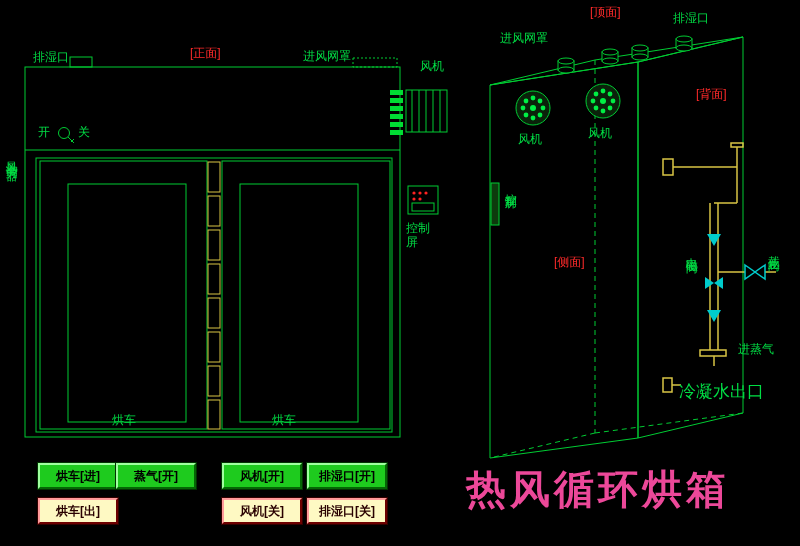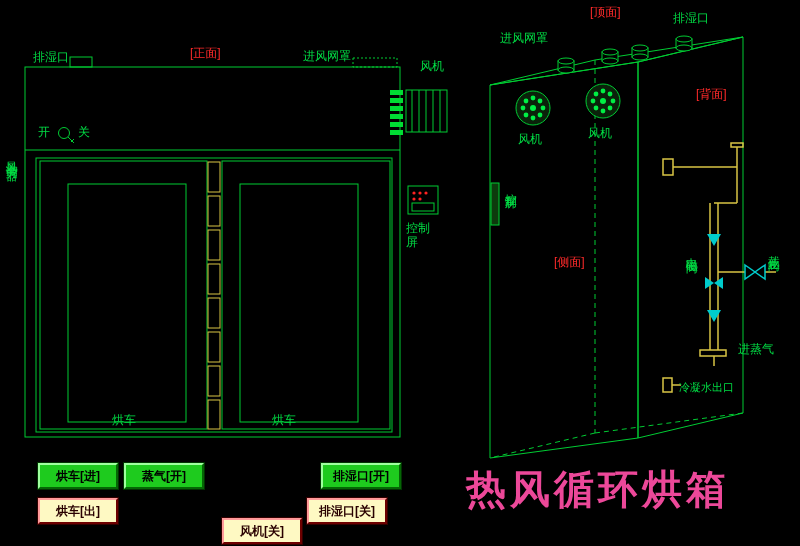--- a/index.html
+++ b/index.html
@@ -4,21 +4,21 @@
 <style>
   * { margin:0; padding:0; box-sizing:border-box; }
   html,body { background:#000; }
   body { font-family:"Liberation Sans", sans-serif; }
   .stage { position:relative; width:800px; height:546px; background:#000; overflow:hidden; }
   .stage > svg { position:absolute; left:0; top:0; }
   .lbl { position:absolute; font-size:12px; color:#00dd44; white-space:nowrap; line-height:1.15; }
   .lbl.red { color:#ff2a2a; }
   .lbl.v { writing-mode:vertical-rl; text-orientation:upright; white-space:normal; letter-spacing:2px; }
   .lbl.wrap { white-space:normal; width:30px; }
-  .lbl.small { font-size:11px;font-family:Liberation Mono, monospace; }
+  .lbl.small { font-size:17px; }
   .btn { position:absolute; width:80px; height:26px; display:flex; align-items:center; justify-content:center;
          font-size:12px; font-weight:bold; color:#000; cursor:default; }
   .btn.g { background:#1ecb1e; border:2px solid; border-color:#9fff9f #056605 #056605 #9fff9f; box-shadow:0 0 0 1px #013301; }
   .btn.r { background:#fef9c3; border:2px solid; border-color:#ff9a9a #6d0000 #6d0000 #ff9a9a; box-shadow:0 0 0 1px #330000; color:#2a0000; }
   .title { position:absolute; left:466px; top:462px; font-size:40px; letter-spacing:4px; color:#ec4899;
            font-family:"Liberation Serif", serif; font-weight:bold; white-space:nowrap; }
 </style>
 </head>
 <body>
 
@@ -191,20 +191,21 @@
   <div class="lbl" style="left:588px;top:127px">风机</div>
   <div class="lbl red" style="left:696px;top:88px">[背面]</div>
   <div class="lbl v" style="left:503px;top:184px">控制屏</div>
   <div class="lbl red" style="left:554px;top:256px">[侧面]</div>
   <div class="lbl v" style="left:684px;top:248px">电磁阀</div>
   <div class="lbl v" style="left:766px;top:246px">截止阀</div>
   <div class="lbl" style="left:738px;top:343px">进蒸气</div>
   <div class="lbl small" style="left:679px;top:382px">冷凝水出口</div>
 
   <div class="btn g" style="left:38px;top:463px">烘车[进]</div>
-  <div class="btn g" style="left:124px;top:463px">蒸气[开]</div>
-  <div class="btn g" style="left:321px;top:463px">排湿口[开]</div>
+  <div class="btn g" style="left:116px;top:463px">蒸气[开]</div>
+  <div class="btn g" style="left:222px;top:463px">风机[开]</div>
+  <div class="btn g" style="left:307px;top:463px">排湿口[开]</div>
   <div class="btn r" style="left:38px;top:498px">烘车[出]</div>
-  <div class="btn r" style="left:222px;top:518px">风机[关]</div>
+  <div class="btn r" style="left:222px;top:498px">风机[关]</div>
   <div class="btn r" style="left:307px;top:498px">排湿口[关]</div>
 
   <div class="title">热风循环烘箱</div>
 </div>
 
 </body></html>

